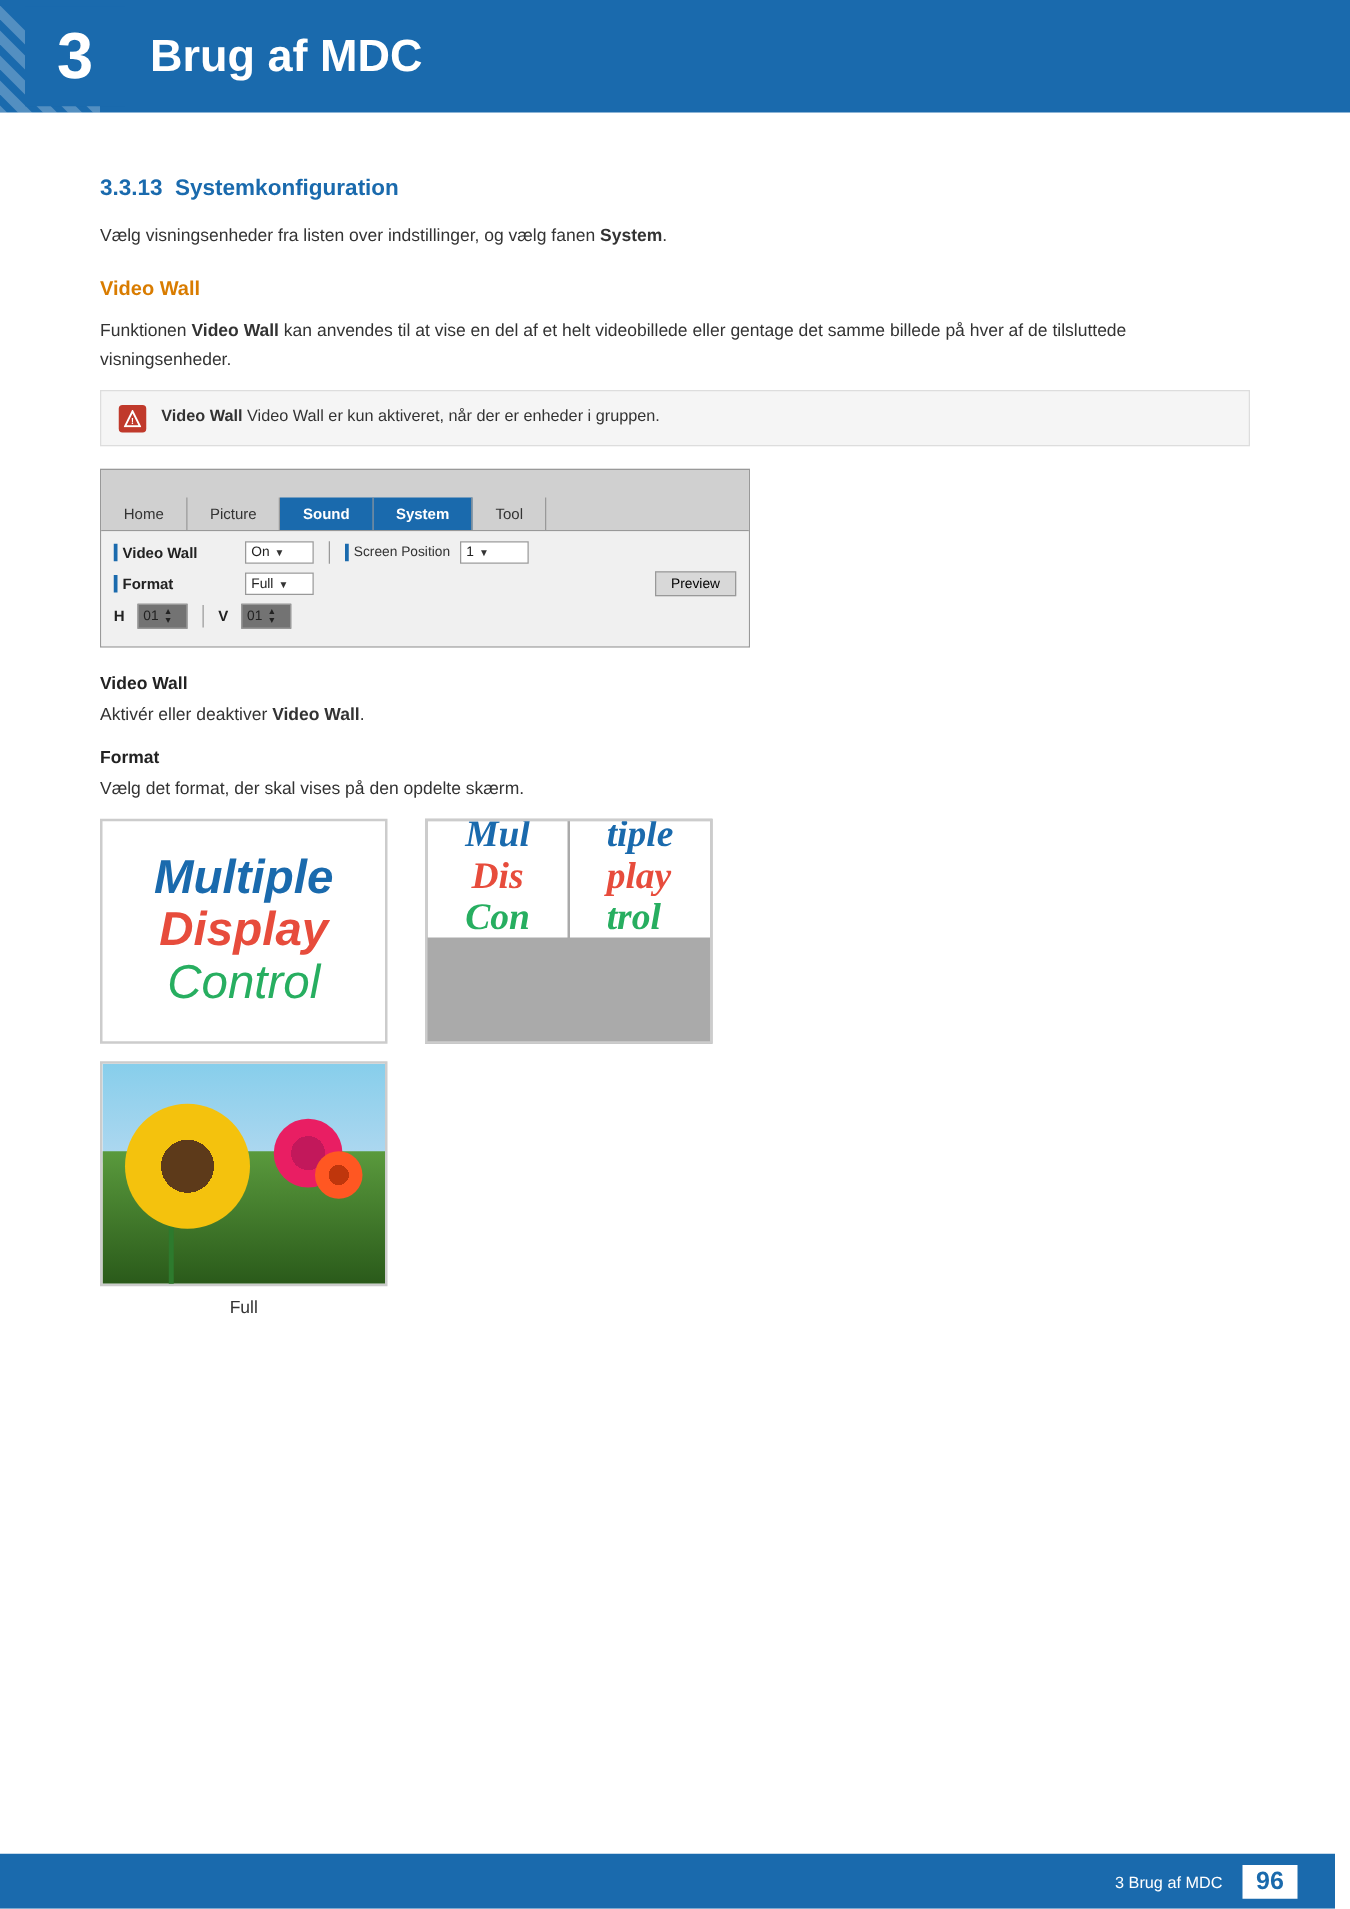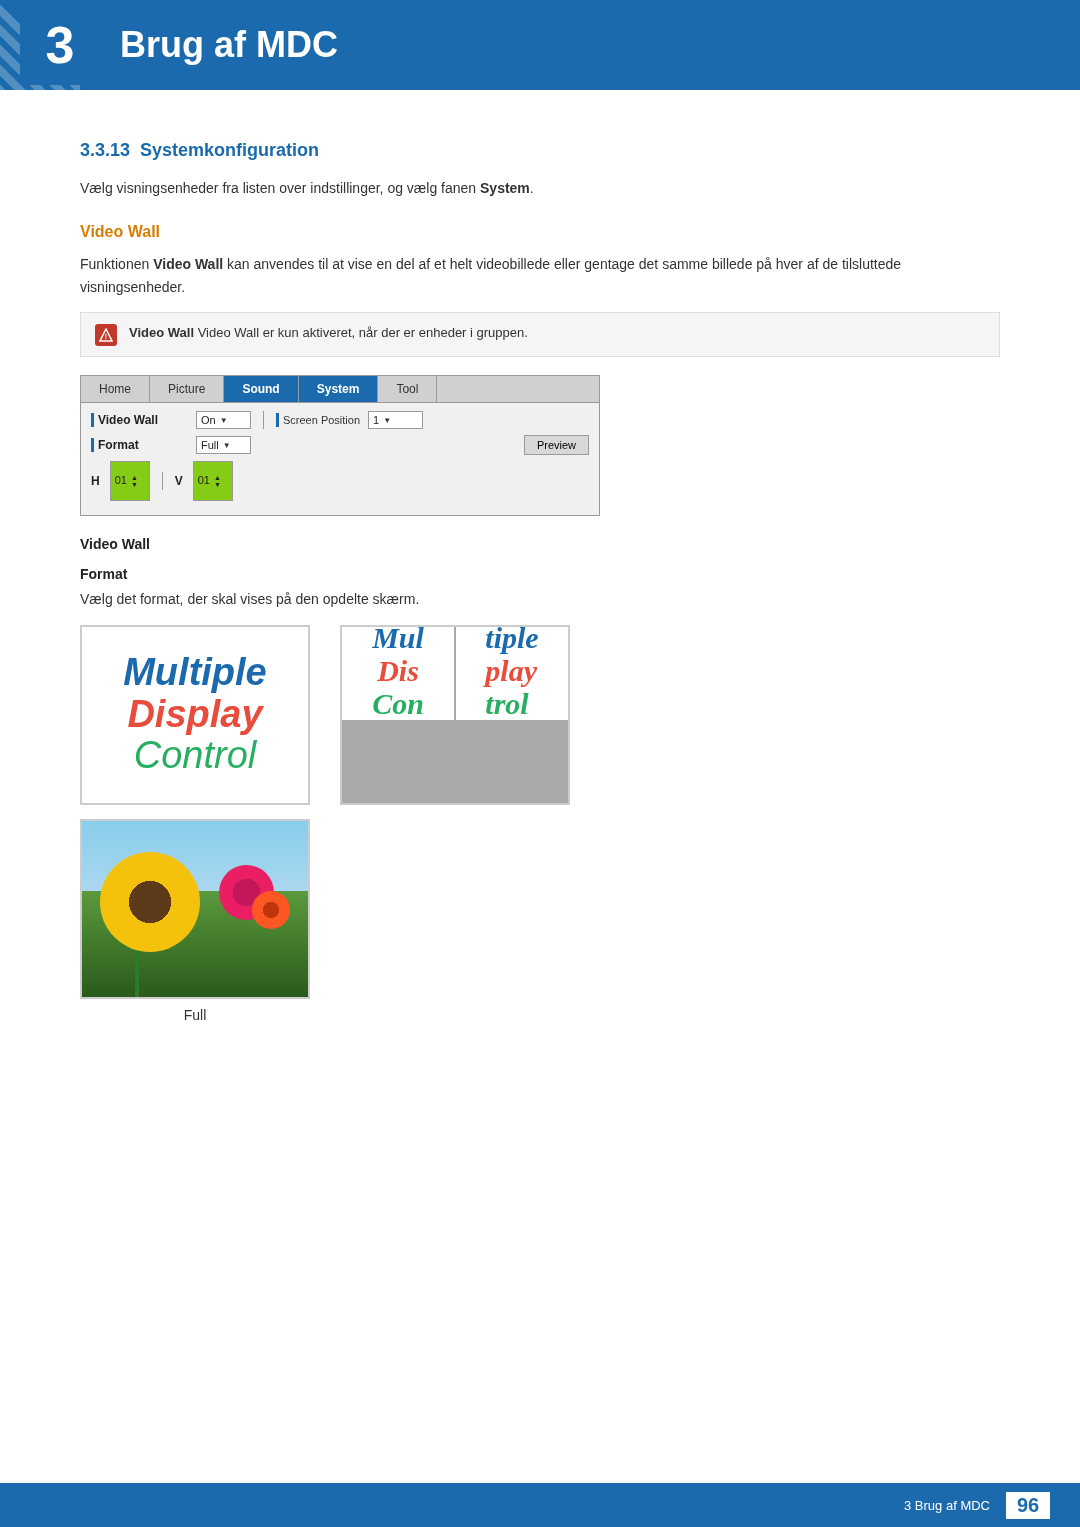--- a/index.html
+++ b/index.html
@@ -136,20 +136,21 @@
       background: #d0d0d0;
       border-bottom: 1px solid #999;
     }
 
     .ui-tab {
       padding: 6px 18px;
       font-size: 12px;
       color: #333;
       border-right: 1px solid #999;
       cursor: pointer;
+      margin-top: 22px;
     }
 
     .ui-tab-system {
       background: #1a6aad;
       color: #fff;
       font-weight: bold;
     }
 
     .ui-body {
       background: #f0f0f0;
@@ -193,25 +194,26 @@
       gap: 4px;
       min-width: 55px;
     }
 
     .ui-select-arrow {
       font-size: 8px;
       color: #333;
     }
 
     .ui-spinner {
-      background: #84cc16;
+      background: #737373;
       border: 1px solid #999;
-      padding: 12px 4px;
+      padding: 2px 4px;
       font-size: 11px;
       display: flex;
+      align-items: center;
       gap: 4px;
       min-width: 40px;
     }
 
     .ui-spinner-arrows {
       display: flex;
       flex-direction: column;
       font-size: 7px;
       line-height: 1;
     }
@@ -359,21 +361,21 @@
     .photo-cell {
       overflow: hidden;
       position: relative;
     }
 
     
     .page-footer {
       position: absolute;
       bottom: 0;
       left: 0;
-      right: 0;
+      right: 12px;
       height: 44px;
       background: #1a6aad;
       display: flex;
       align-items: center;
       justify-content: flex-end;
       padding-right: 30px;
       gap: 16px;
     }
 
     .footer-text {
@@ -506,20 +508,23 @@
             <span>▲</span>
             <span>▼</span>
           </div>
         </div>
       </div>
 
     </div>
   </div>
 
   <p class="label-bold">Video Wall</p>
+  <p class="body-text">
+    <span>Aktivér eller deaktiver</span> <strong>Video Wall</strong><span>.</span>
+  </p>
 
   <p class="label-bold">Format</p>
   <p class="body-text">Vælg det format, der skal vises på den opdelte skærm.</p>
 
   <div class="format-row">
 
     <div class="format-item">
       <div class="mdc-box">
         <span class="mdc-text-multiple">Multiple</span>
         <span class="mdc-text-display">Display</span>

